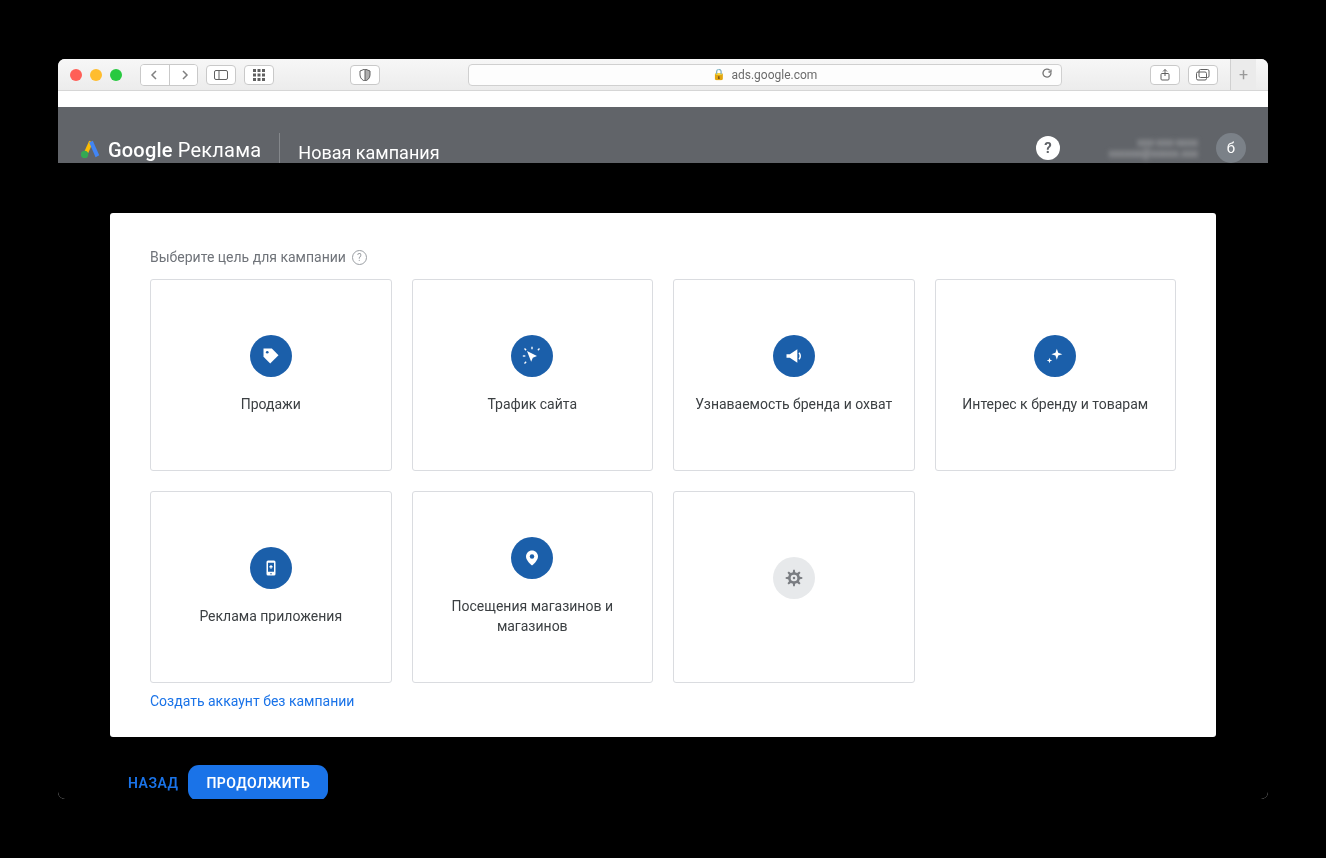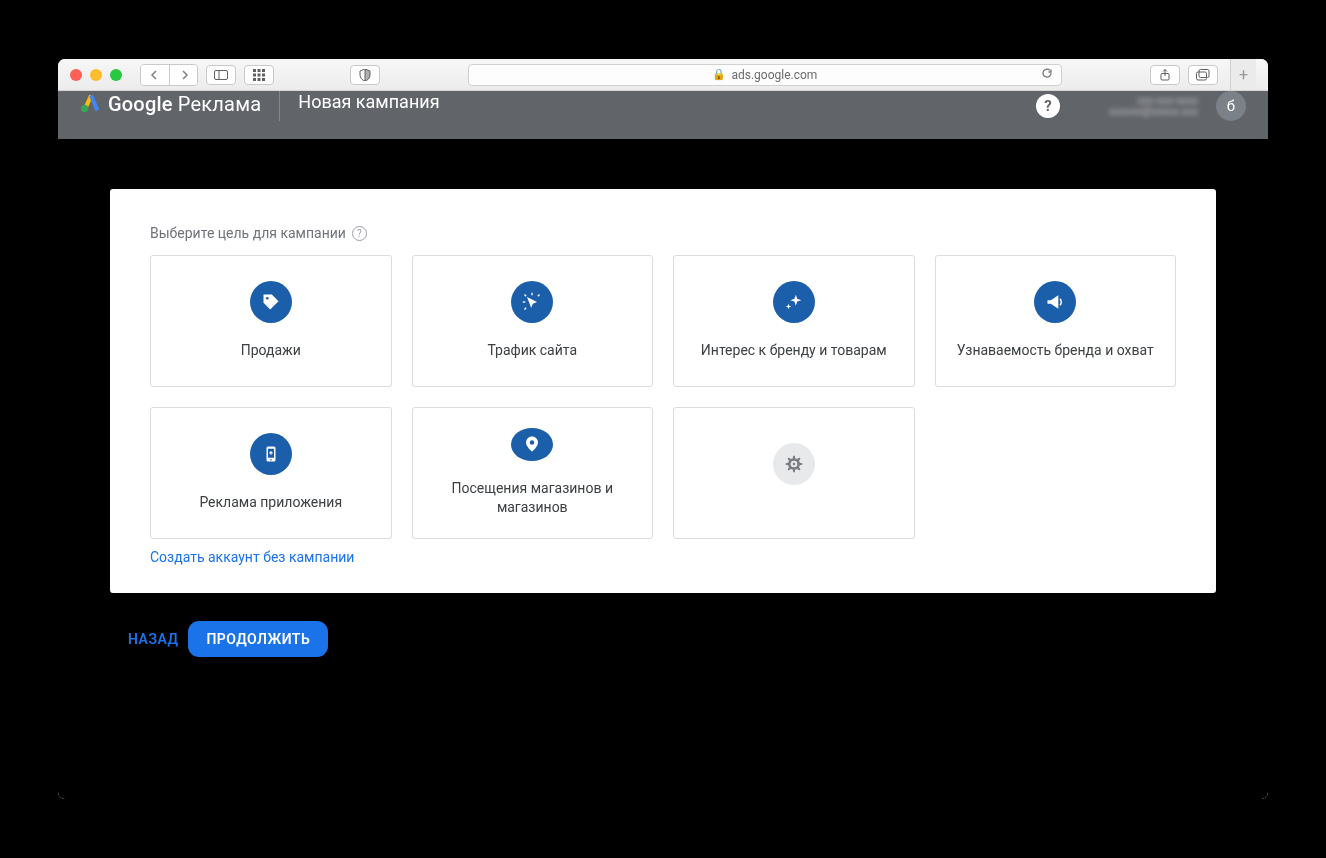--- a/index.html
+++ b/index.html
@@ -45,40 +45,40 @@
   border:1px solid #d0d0d0; border-radius:4px;
   display:flex; align-items:center; justify-content:center;
   font-size:12px; color:#6b6b6b; position:relative;
 }
 .addrbar .lock { margin-right:5px; color:#777; font-size:11px;}
 .reload-icon { position:absolute; right:8px; color:#777;}
 .toolbar-right { display:flex; gap:8px; align-items:center;}
 .newtab-btn { width:26px; height:31px; margin-left:4px; display:flex; align-items:center; justify-content:center; color:#999; background:#ebebeb; border-left:1px solid #d0d0d0; font-size:16px;}
 .app-frame { height: calc(100% - 32px); display:flex; flex-direction:column;}
 .app-header {
-  height: 48px; background:#616469; color:#fff;
-  display:flex; align-items:flex-start; padding:0 22px;
+  height: 56px; background:#616469; color:#fff;
+  display:flex; align-items:flex-end; padding:0 22px;margin-top:16px;
 }
 .ads-logo { display:flex; align-items:center; gap:6px; }
 .ads-logo svg { width:22px; height:22px;}
 .ads-logo-text { font-size:20px; font-weight:400; letter-spacing:.2px;}
 .ads-logo-text .bold { font-weight:500;}
 .header-divider { width:1px; height:30px; background:#84878b; margin:0 18px;}
 .page-title { font-size:18px; font-weight:400; }
 .header-right { margin-left:auto; display:flex; align-items:center; gap:18px;}
 .help-icon { width:24px; height:24px; border-radius:50%; background:#fff; color:#616469; display:flex; align-items:center; justify-content:center; font-weight:700; font-size:15px;}
 .account-text { color:#bdbec0; font-size:11px; width:120px; height:22px; filter: blur(2.5px); text-align:right; line-height:11px;}
 .avatar { width:30px; height:30px; border-radius:50%; background:#7b8188; color:#fff; display:flex; align-items:center; justify-content:center; font-size:15px;}
 .content-area { flex:1; background:#000000; overflow:auto; padding: 50px 52px 30px;}
 .card { background:#fff; border-radius:3px; box-shadow:0 1px 2px rgba(0,0,0,.08); padding:36px 40px 28px;}
 .section-title { color:#6f7379; font-size:14px; display:flex; align-items:center; gap:6px; margin-bottom:14px;}
 .info-icon { width:15px; height:15px; border:1.3px solid #9b9fa4; border-radius:50%; display:inline-flex; align-items:center; justify-content:center; font-size:10px; color:#9b9fa4;}
 .goals-grid { display:grid; grid-template-columns: repeat(4, 1fr); gap:20px;}
 .goal-card {
-  border:1px solid #dadce0; border-radius:3px; height:132px;
+  border:1px solid #dadce0; border-radius:3px; height:192px;
   display:flex; flex-direction:column; align-items:center; justify-content:center;
   padding:20px 16px; cursor:pointer;
 }
 .goal-icon {
   width:42px; height:42px; border-radius:50%; background:#1b5faa;
   display:flex; align-items:center; justify-content:center; color:#fff; margin-bottom:18px;
 }
 .goal-icon.gray { background:#e7e9eb; color:#7a7d82;}
 .goal-label { font-size:14px; color:#3c4043; text-align:center; line-height:1.4;}
 .create-link { margin-top:10px; color:#1a73e8; font-size:14px; cursor:pointer;}
@@ -210,35 +210,35 @@
                   <line x1="12" y1="4" x2="12" y2="1" stroke="#fff" stroke-width="1.6"></line>
                   <line x1="5" y1="5" x2="3" y2="3" stroke="#fff" stroke-width="1.6"></line>
                   <line x1="19" y1="5" x2="21" y2="3" stroke="#fff" stroke-width="1.6"></line>
                   <line x1="5" y1="19" x2="3" y2="21" stroke="#fff" stroke-width="1.6"></line>
                 </svg>
               </div>
               <div class="goal-label">Трафик сайта</div>
             </div>
             <div class="goal-card">
               <div class="goal-icon">
+                <svg width="20" height="20" viewBox="0 0 24 24" fill="#fff">
+                  <path d="M3 10 L3 14 L7 14 L16 20 L16 4 L7 10 Z"></path>
+                  <path d="M18 8 C20 10 20 14 18 16" stroke="#fff" stroke-width="1.8" fill="none"></path>
+                </svg>
+              </div>
+              <div class="goal-label">Узнаваемость бренда и охват</div>
+            </div>
+            <div class="goal-card">
+              <div class="goal-icon">
                 <svg width="22" height="22" viewBox="0 0 24 24" fill="#fff">
                   <path d="M14 4 L15.5 8.5 L20 10 L15.5 11.5 L14 16 L12.5 11.5 L8 10 L12.5 8.5 Z"></path>
                   <path d="M6 14 L6.8 16.2 L9 17 L6.8 17.8 L6 20 L5.2 17.8 L3 17 L5.2 16.2 Z"></path>
                 </svg>
               </div>
               <div class="goal-label">Интерес к бренду и товарам</div>
-            </div>
-            <div class="goal-card">
-              <div class="goal-icon">
-                <svg width="20" height="20" viewBox="0 0 24 24" fill="#fff">
-                  <path d="M3 10 L3 14 L7 14 L16 20 L16 4 L7 10 Z"></path>
-                  <path d="M18 8 C20 10 20 14 18 16" stroke="#fff" stroke-width="1.8" fill="none"></path>
-                </svg>
-              </div>
-              <div class="goal-label">Узнаваемость бренда и охват</div>
             </div>
             <div class="goal-card">
               <div class="goal-icon">
                 <svg width="18" height="22" viewBox="0 0 24 24" fill="#fff">
                   <rect x="6" y="2" width="12" height="20" rx="2"></rect>
                   <rect x="8" y="5" width="8" height="12" fill="#1b5faa"></rect>
                   <path d="M12 9 L12 13 M10 11 L12 9 L14 11" stroke="#fff" stroke-width="1.5" fill="none"></path>
                   <circle cx="12" cy="19.5" r="1" fill="#1b5faa"></circle>
                 </svg>
               </div>

